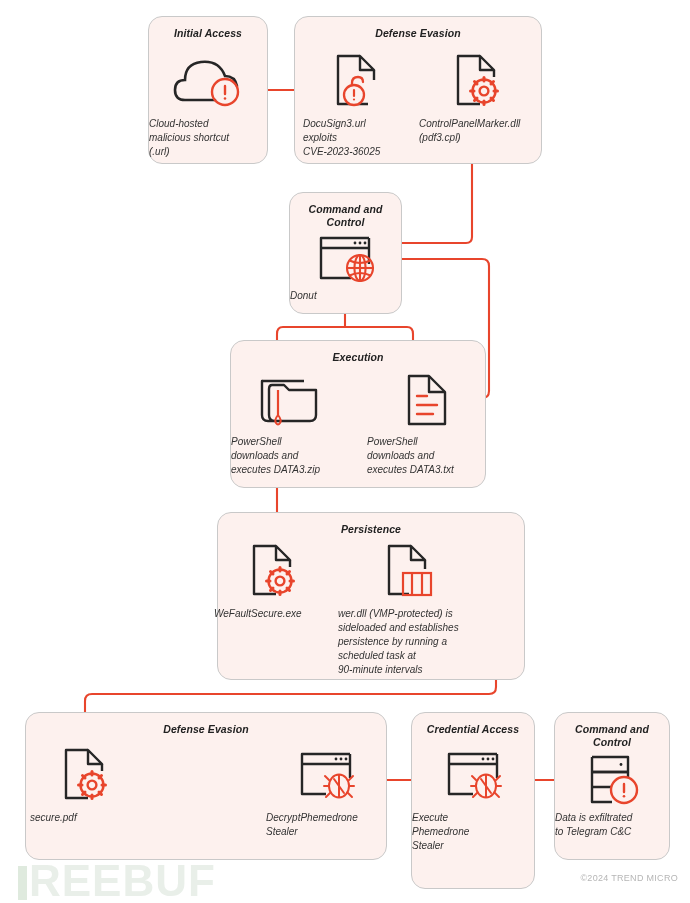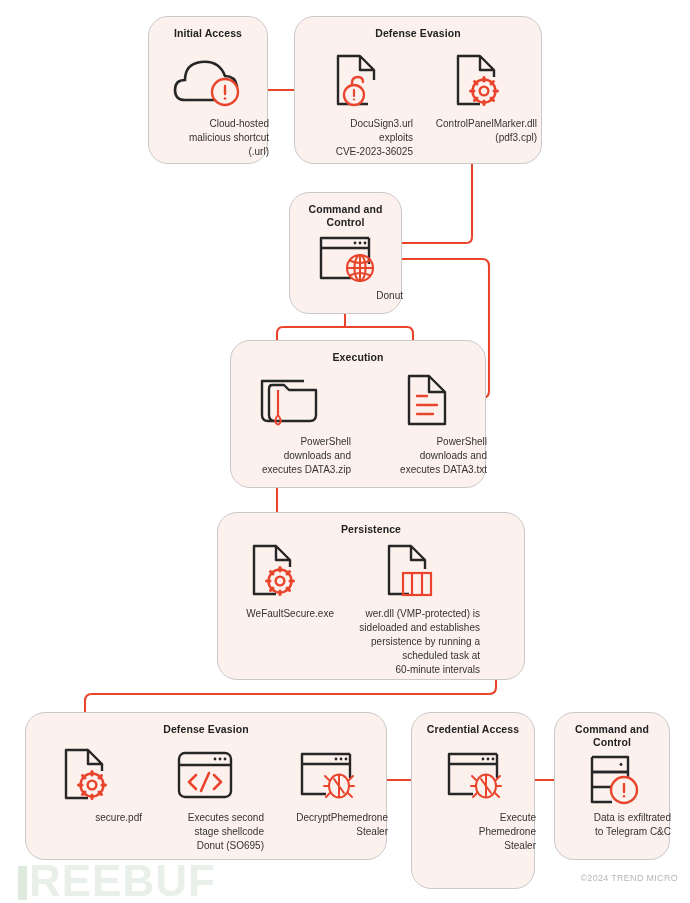--- a/index.html
+++ b/index.html
@@ -47,37 +47,38 @@
     top: 873px;
     font-size: 9px;
     color: #b6b6b6;
     letter-spacing: .3px;
   }
   
   .box {
     position: absolute;
     background: #fdf1ee;
     border: 1px solid #c9c9c9;
-    border-radius: 20px;
+    border-radius: 14px;
     box-sizing: border-box;
+    font-style: italic;
   }
   .box-title {
     position: absolute;
     left: 0; right: 0;
     top: 10px;
     text-align: center;
     font-size: 10.5px;
     font-weight: bold;
     color: #222;
     letter-spacing: .1px;
     line-height: 13px;
   }
   .node {
     position: absolute;
-    text-align: right;
+    text-align: left;
   }
   .node .icon {
     height: 62px;
     display: flex;
     align-items: center;
     justify-content: center;
   }
   .node .caption {
     font-size: 10px;
     line-height: 14px;
@@ -292,21 +293,21 @@
           <path d="M44,17 L44,26" fill="none" stroke="#262626" stroke-width="2.4"></path>
           <rect x="22" y="30" width="28" height="22" fill="none" stroke="#e8452c" stroke-width="2.2"></rect>
           <line x1="31" y1="30" x2="31" y2="52" stroke="#e8452c" stroke-width="2.2"></line>
           <line x1="41" y1="30" x2="41" y2="52" stroke="#e8452c" stroke-width="2.2"></line>
         </svg>
       </div>
       <div class="caption">wer.dll (VMP-protected) is
 sideloaded and establishes
 persistence  by running a
 scheduled task at
-60-minute intervals</div>
+90-minute intervals</div>
     </div>
   </div>
 
   <div class="box" style="left:25px; top:712px; width:362px; height:148px;">
     <div class="box-title">Defense Evasion</div>
     <div class="node" style="left:4px; top:32px; width:112px;">
       <div class="icon">
         <svg width="56" height="58" viewBox="0 0 56 58">
           <path d="M30,3 L8,3 L8,51 L30,51" fill="none" stroke="#262626" stroke-width="2.4" stroke-linejoin="round"></path>
           <path d="M30,3 L44,17 L30,17 Z" fill="none" stroke="#262626" stroke-width="2.4" stroke-linejoin="round"></path>
@@ -322,41 +323,20 @@
               <line x1="-9.5" y1="-9.5" x2="-7" y2="-7"></line>
               <line x1="7" y1="7" x2="9.5" y2="9.5"></line>
               <line x1="9.5" y1="-9.5" x2="7" y2="-7"></line>
               <line x1="-7" y1="7" x2="-9.5" y2="9.5"></line>
             </g>
           </g>
         </svg>
       </div>
       <div class="caption">secure.pdf</div>
     </div>
-    <div class="node" style="left:120px; top:32px; width:118px;">
-      <div class="icon">
-        <svg width="62" height="56" viewBox="0 0 62 56">
-          <rect x="5" y="5" width="52" height="44" rx="6" fill="none" stroke="#262626" stroke-width="2.4"></rect>
-          <line x1="5" y1="17" x2="57" y2="17" stroke="#262626" stroke-width="2.4"></line>
-          <g fill="#262626">
-            <circle cx="41" cy="11" r="1.4"></circle>
-              <circle cx="46" cy="11" r="1.4"></circle>
-              <circle cx="51" cy="11" r="1.4"></circle>
-          </g>
-          <g stroke="#e8452c" stroke-width="2.6" fill="none" stroke-linecap="round" stroke-linejoin="round">
-            <path d="M22,27 L15,34 L22,41"></path>
-            <path d="M40,27 L47,34 L40,41"></path>
-            <line x1="35" y1="25" x2="27" y2="43"></line>
-          </g>
-        </svg>
-      </div>
-      <div class="caption">Executes second
-stage shellcode
-Donut (SO695)</div>
-    </div>
     <div class="node" style="left:240px; top:32px; width:122px;">
       <div class="icon">
         <svg width="66" height="56" viewBox="0 0 66 56">
           <path d="M12,6 L56,6 M12,6 L8,6 L8,46 L32,46" fill="none" stroke="#262626" stroke-width="2.4" stroke-linejoin="round"></path>
           <path d="M56,6 L56,30" fill="none" stroke="#262626" stroke-width="2.4"></path>
           <line x1="8" y1="16" x2="56" y2="16" stroke="#262626" stroke-width="2.4"></line>
           <g fill="#262626">
             <circle cx="42" cy="11" r="1.4"></circle>
               <circle cx="47" cy="11" r="1.4"></circle>
               <circle cx="52" cy="11" r="1.4"></circle>

